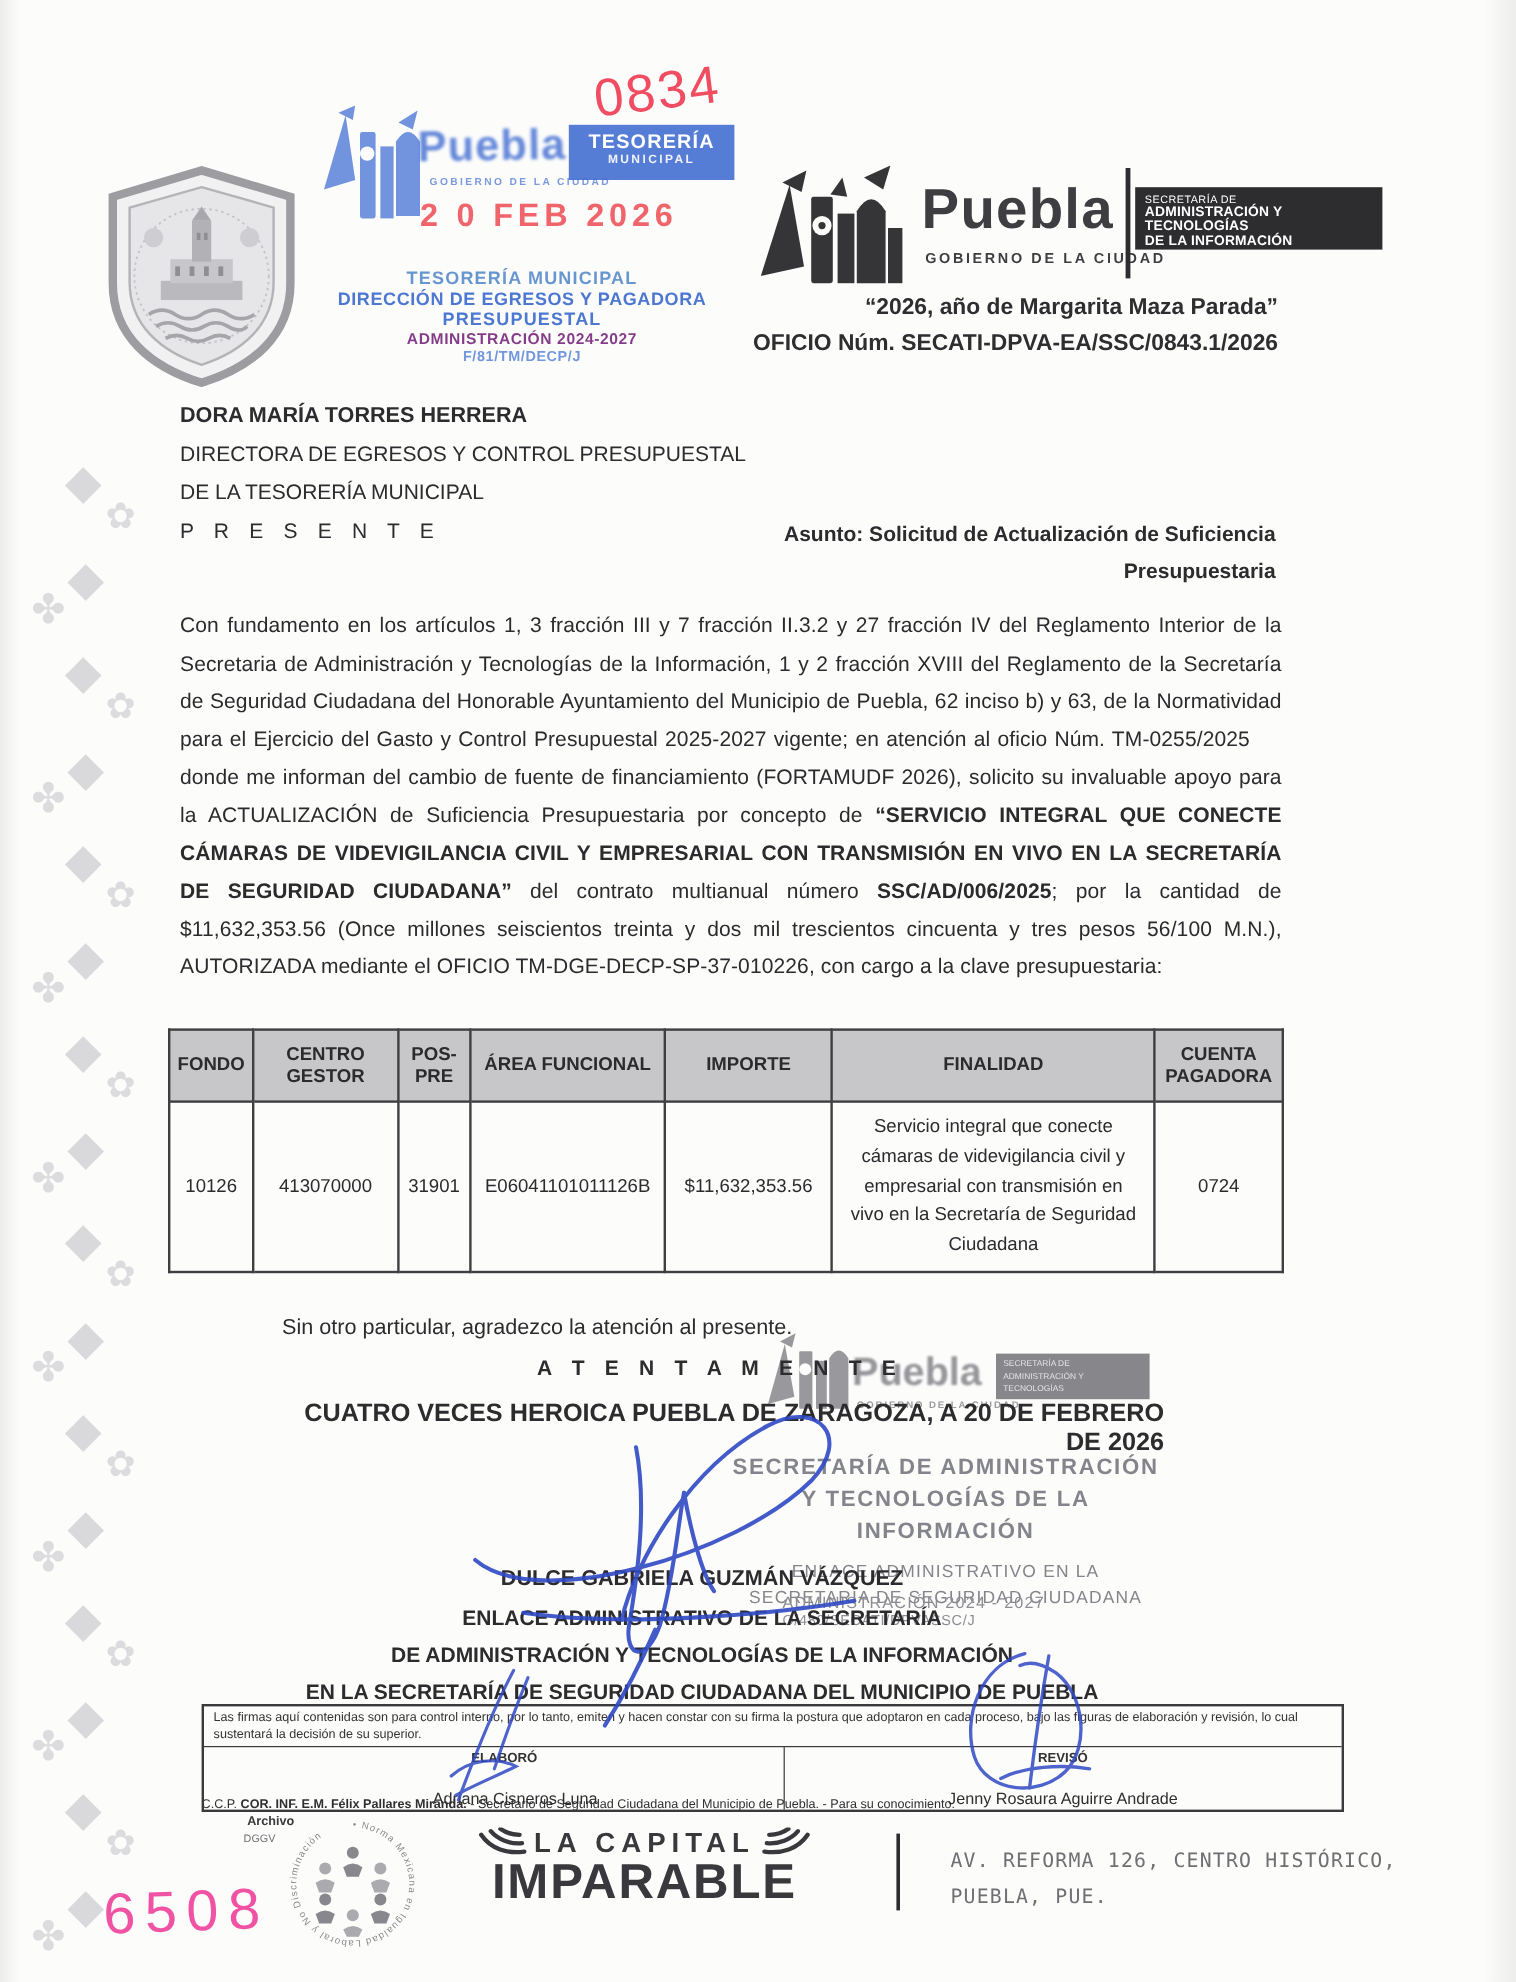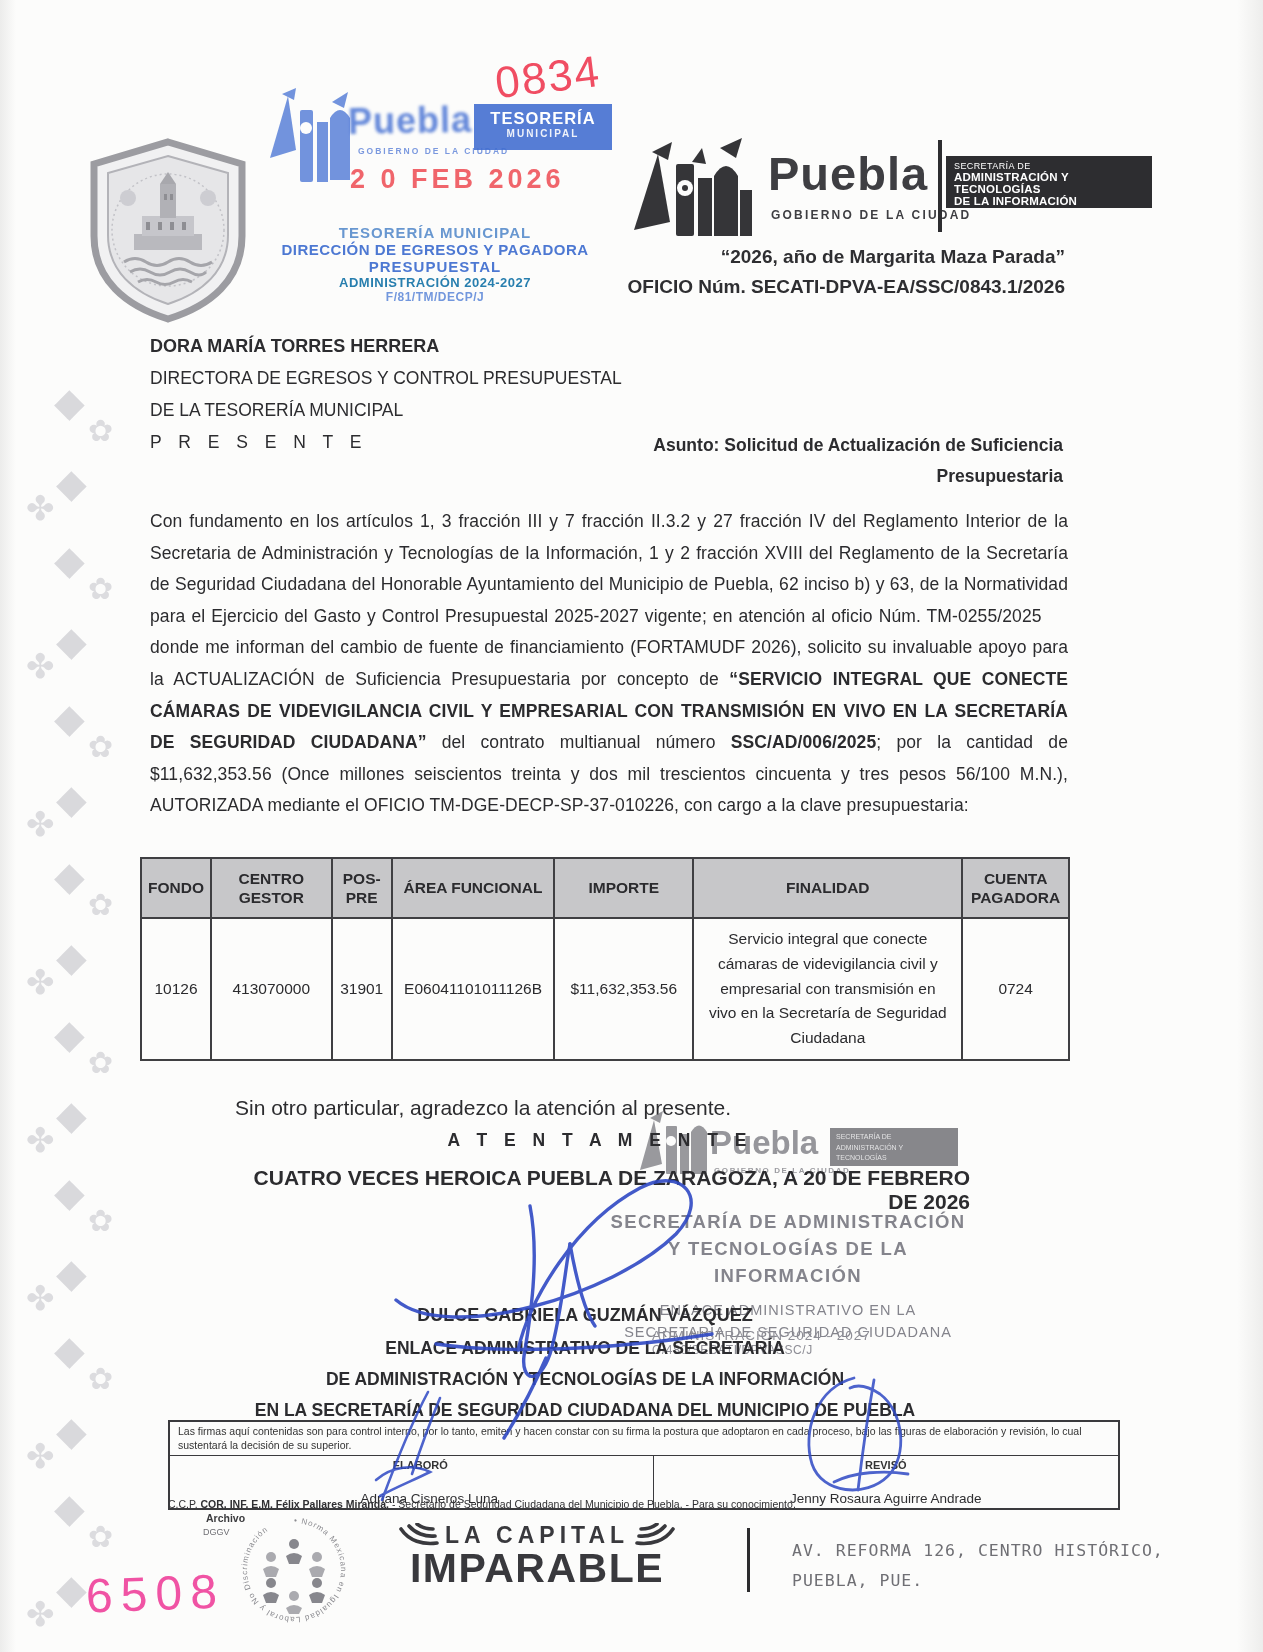--- a/index.html
+++ b/index.html
@@ -37,21 +37,21 @@
   .folio-red{left:495px;top:52px;font-size:44px;color:#ef3b52;transform:rotate(-7deg);
     letter-spacing:2px;opacity:.9;}
   .date-stamp{left:350px;top:164px;font-size:27px;font-weight:bold;color:#ee4b53;
     letter-spacing:4px;opacity:.85;filter:blur(.3px);}
 
   .blue-dept{left:262px;top:224px;width:346px;text-align:center;color:#2f62cc;
     font-weight:bold;opacity:.85;filter:blur(.4px);}
   .bd1{font-size:15px;letter-spacing:1px;color:#4f86c9;}
   .bd2{font-size:15px;letter-spacing:.5px;color:#2f62cc;}
   .bd3{font-size:15px;letter-spacing:1px;color:#2f62cc;}
-  .bd4{font-size:13px;color:#0369a1;letter-spacing:.5px;}
+  .bd4{font-size:13px;color:#701a75;letter-spacing:.5px;}
   .bd5{font-size:12px;color:#5b86d8;letter-spacing:.5px;}
 
   
   .logo{left:628px;top:138px;width:520px;height:115px;}
   .logo-brand{position:absolute;left:140px;top:8px;font-size:47px;font-weight:bold;color:#3e3e42;letter-spacing:1px;}
   .logo-sub{position:absolute;left:143px;top:70px;font-size:12px;font-weight:bold;color:#3e3e42;letter-spacing:2.2px;}
   .logo-bar{position:absolute;left:310px;top:2px;width:4px;height:92px;background:#2d2d30;}
   .dept-box{position:absolute;left:318px;top:18px;width:206px;height:52px;background:#2d2d30;
     color:#fff;padding:5px 8px;box-sizing:border-box;}
   .dept-box .d1{font-size:9px;letter-spacing:.4px;}
@@ -71,21 +71,21 @@
     text-align:justify;letter-spacing:.1px;color:#2b2b2e;}
 
   
   .ptable{left:140px;top:857px;width:930px;border-collapse:collapse;font-size:15.5px;color:#2b2b2e;}
   .ptable th,.ptable td{border:2px solid #3f3f42;text-align:center;vertical-align:middle;padding:4px 6px;}
   .ptable th{background:#c7c7c9;font-weight:bold;height:50px;line-height:1.25;}
   .ptable td{height:124px;}
   .ptable .fin{line-height:1.6;padding:8px 10px;}
 
   
-  .farewell{left:235px;top:1096px;font-size:21px;}
+  .farewell{left:235px;top:1096px;font-size:18px;}
   .atentamente{left:320px;top:1130px;width:560px;text-align:center;font-weight:bold;
     font-size:17.5px;letter-spacing:6px;z-index:3;}
   .city-date{left:230px;top:1166px;width:740px;text-align:right;font-weight:bold;font-size:21px;z-index:3;}
 
   
   .gray-stamp{left:612px;top:1108px;width:360px;height:80px;opacity:.82;z-index:2;}
   .gs-brand{position:absolute;left:98px;top:16px;font-size:33px;font-weight:bold;color:#808086;filter:blur(.7px);}
   .gs-sub{position:absolute;left:102px;top:58px;font-size:8px;font-weight:bold;color:#86868c;letter-spacing:1.6px;}
   .gs-box{position:absolute;left:218px;top:20px;width:128px;height:38px;background:#55555b;opacity:.85;
     color:#dcdcde;font-size:7px;padding:4px 6px;box-sizing:border-box;line-height:1.5;filter:blur(.4px);}

